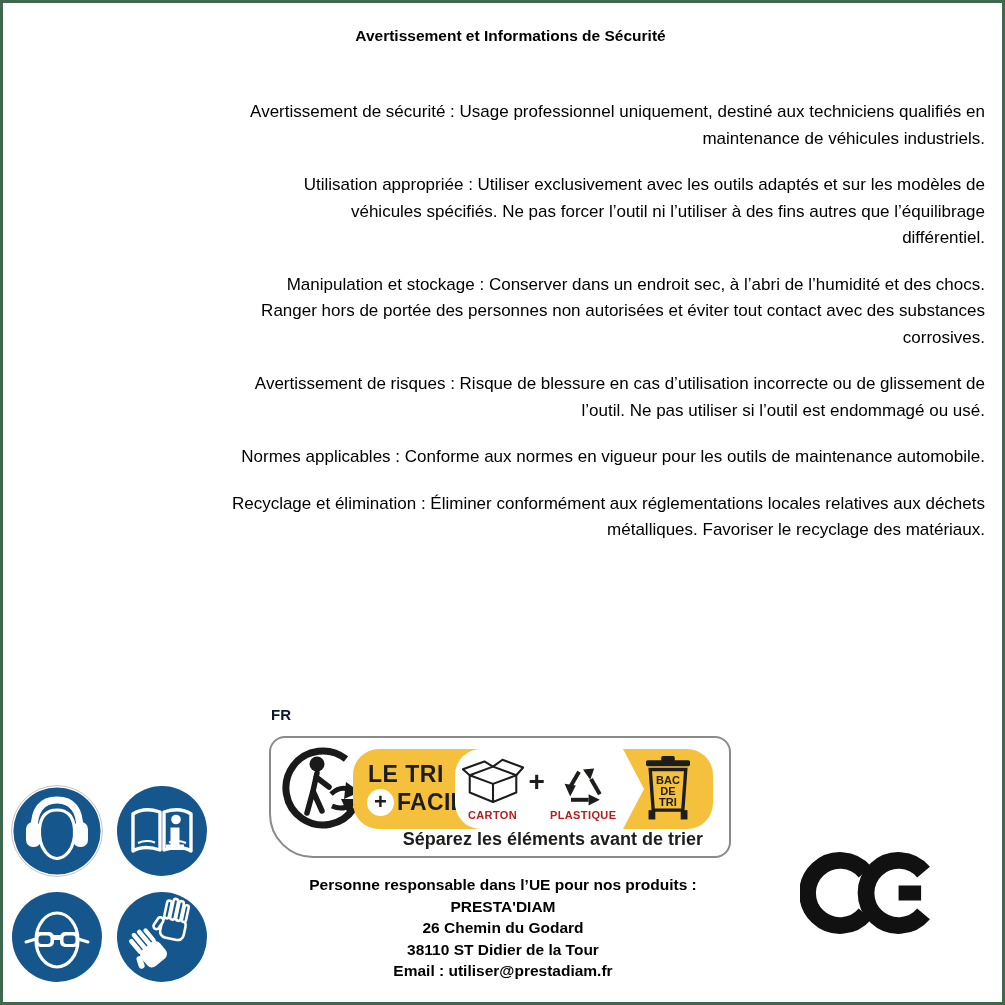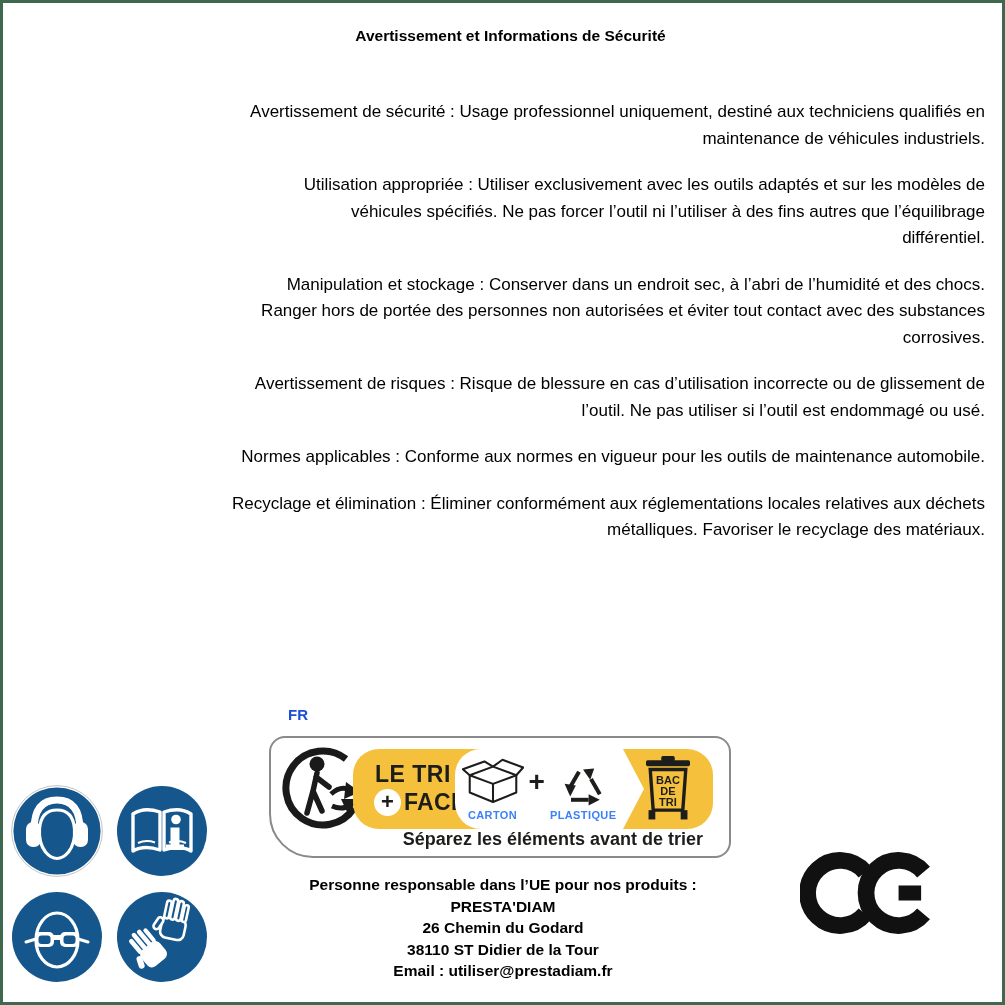--- a/index.html
+++ b/index.html
@@ -39,39 +39,39 @@
     display:grid;
     grid-template-columns:92px 92px;
     grid-auto-rows:92px;
     column-gap:13px;row-gap:14px;
   }
   .ppe-grid svg{display:block;}
 
   
   .fr-tag{
     left:268px;top:703px;
-    font-size:15px;font-weight:bold;color:#1d4ed8;margin-left:17px;
+    font-size:15px;font-weight:bold;color:#0f172a;
   }
   .infotri{
     left:266px;top:733px;width:462px;height:122px;
     box-sizing:border-box;
     border:2px solid #8a8a8a;
     border-radius:16px 16px 16px 44px;
     background:#fff;
   }
   .triman{left:10px;top:8px;}
   .banner{
     left:82px;top:11px;width:360px;height:80px;
     background:#F5C13C;
     border-radius:26px;
     display:flex;align-items:center;
   }
   .letri{
     width:102px;flex:0 0 auto;
-    padding-left:21px;box-sizing:border-box;
+    padding-left:14px;box-sizing:border-box;
     color:#1d1d1b;font-weight:900;line-height:1;
   }
   .letri .l1{font-size:23px;letter-spacing:.5px;margin:0 0 3px 1px;}
   .letri .l2{display:flex;align-items:center;gap:3px;}
   .plus-circle{
     width:27px;height:27px;border-radius:50%;
     background:#fff;color:#1d1d1b;
     display:flex;align-items:center;justify-content:center;
     font-size:22px;font-weight:900;line-height:1;
     flex:0 0 auto;
@@ -83,21 +83,21 @@
     display:flex;align-items:center;justify-content:center;gap:4px;
   }
   .chevron{
     width:0;height:0;flex:0 0 auto;
     border-top:40px solid transparent;
     border-bottom:40px solid transparent;
     border-left:21px solid #ffffff;
   }
   .material{
     display:flex;flex-direction:column;align-items:center;
-    color:#3b82f6;
+    color:#b91c1c;
   }
   .material .mat-label{font-size:11px;font-weight:bold;letter-spacing:.4px;margin-top:1px;}
   .mat-plus{font-size:28px;font-weight:900;color:#1d1d1b;margin:0 1px 14px 1px;line-height:1;}
   .bin-area{flex:1;display:flex;align-items:center;}
   .sort-instruction{
     right:26px;bottom:6px;
     font-size:18px;font-weight:bold;color:#1d1d1b;
   }
 
   

